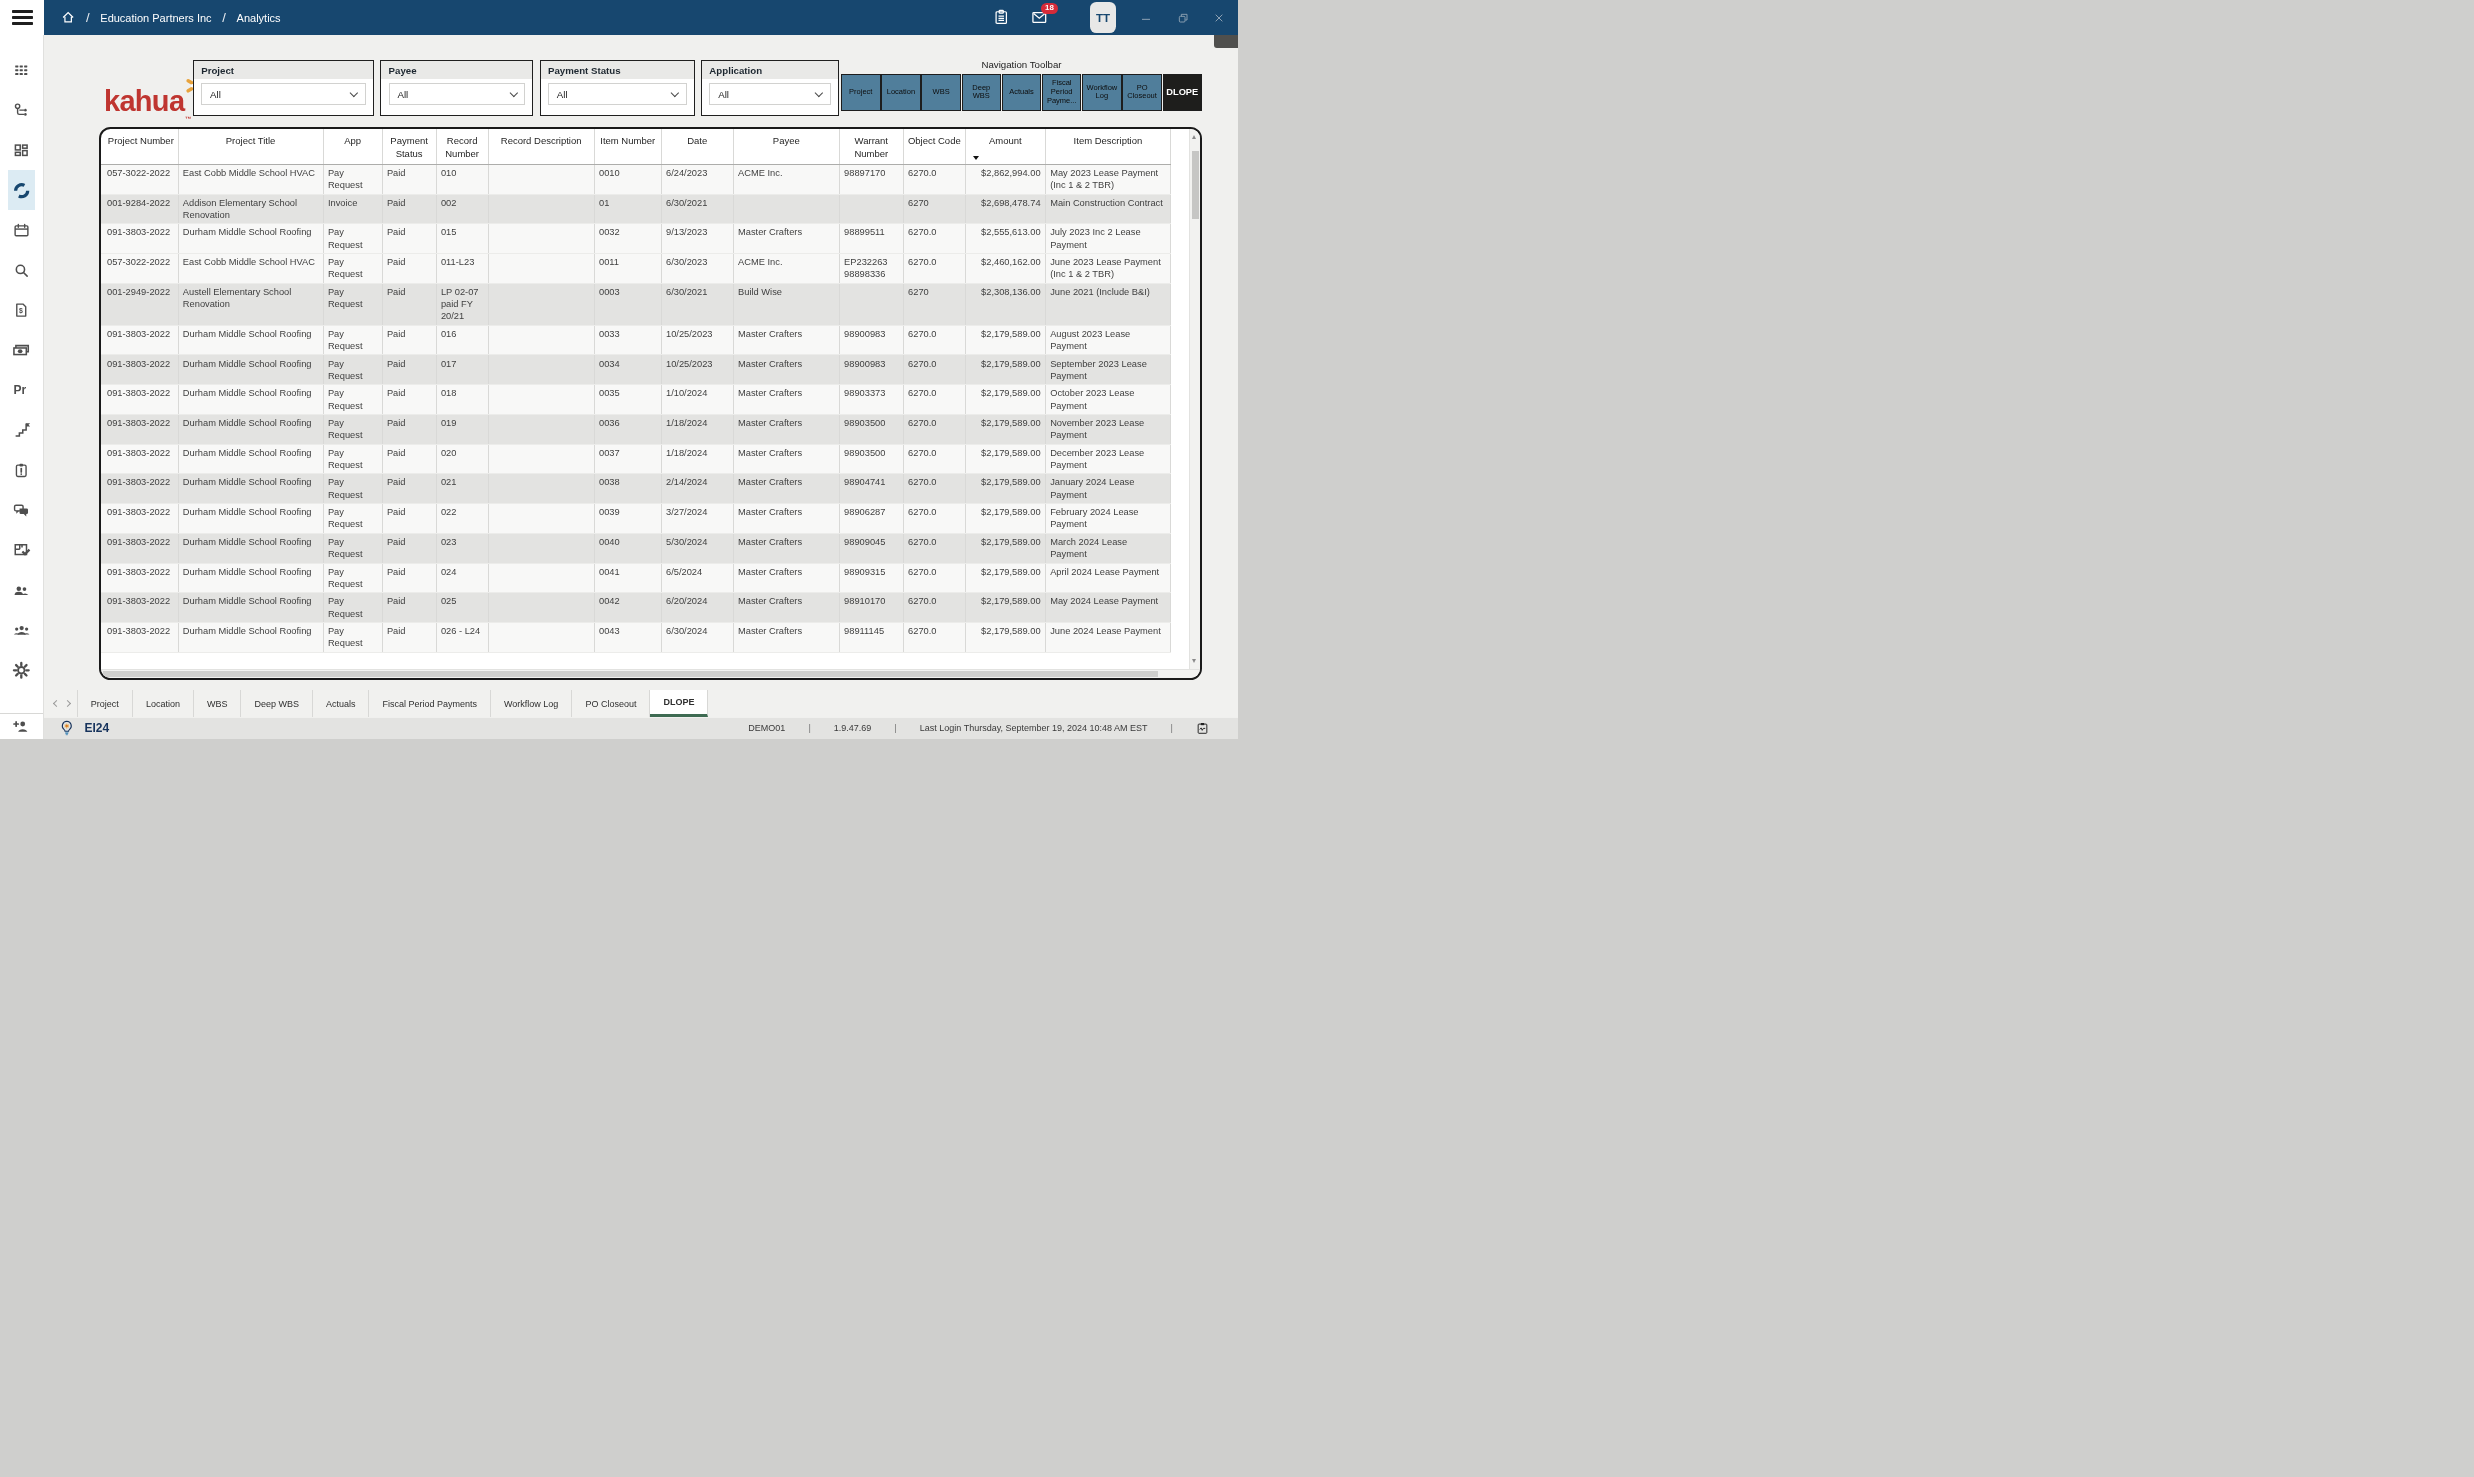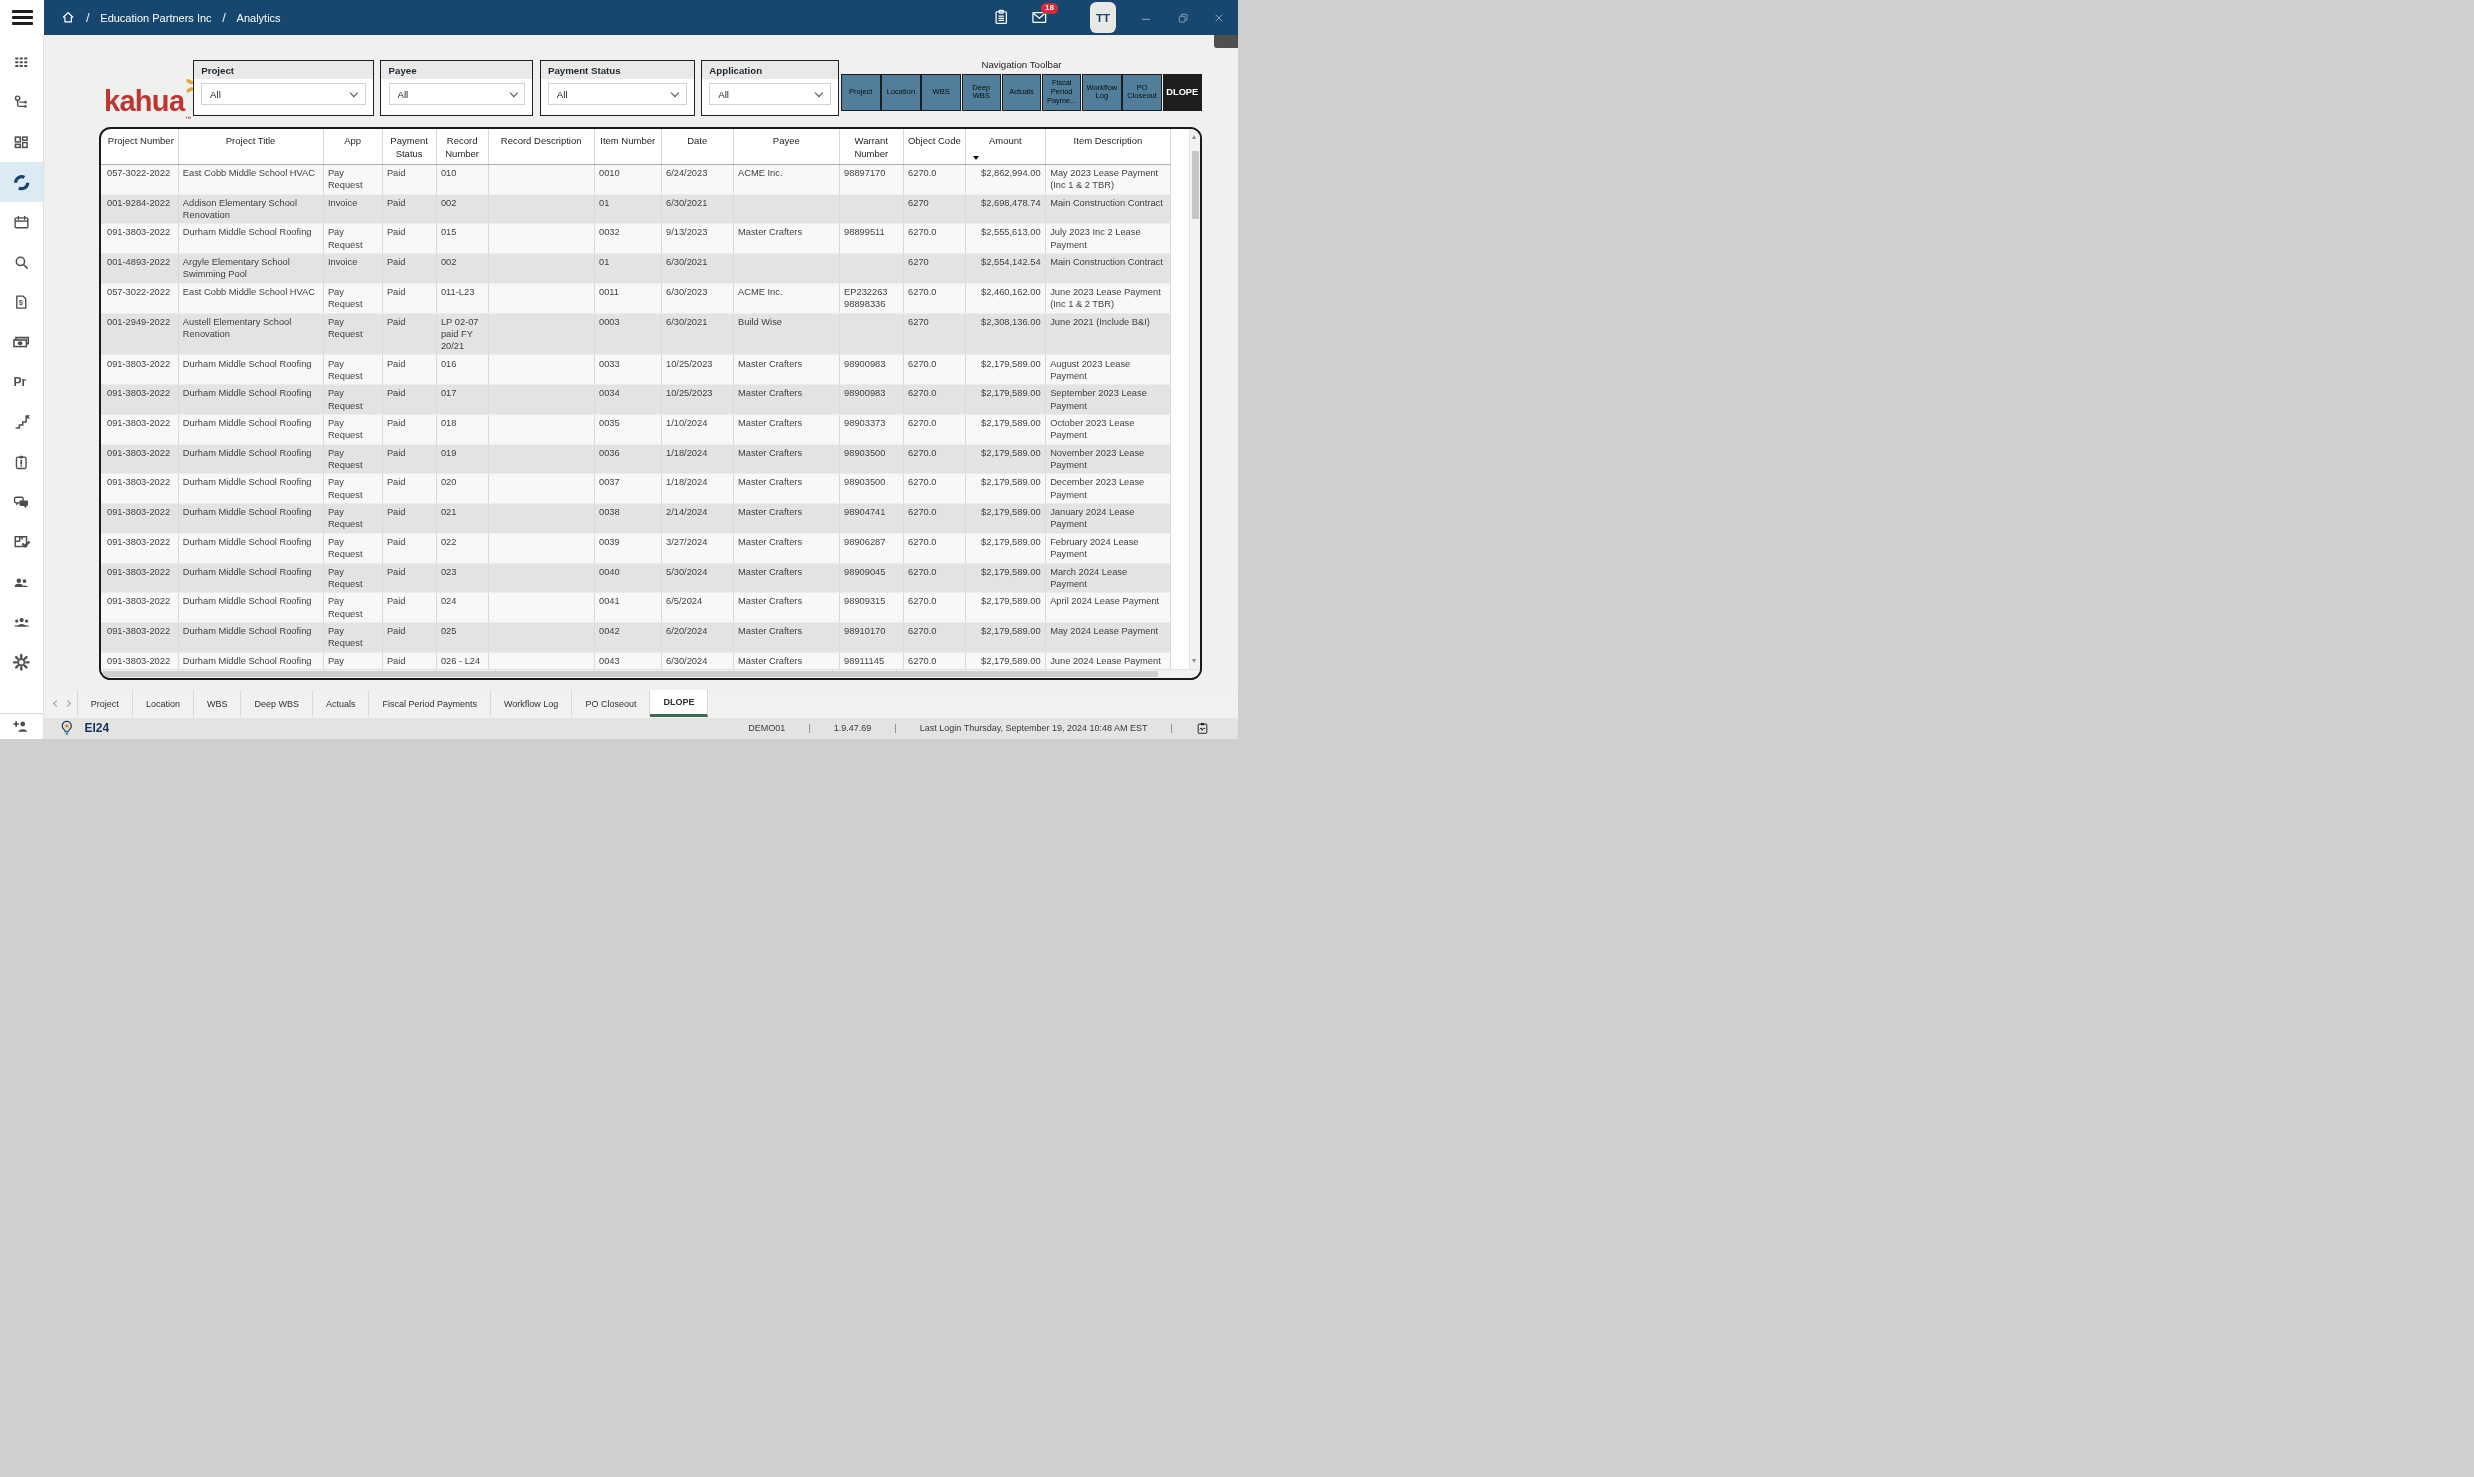--- a/index.html
+++ b/index.html
@@ -20,21 +20,21 @@
   .tb-icon{position:relative;display:flex;cursor:pointer;}
   .badge{position:absolute;top:-6.4px;right:-10px;background:var(--red,#d62b39);color:#fff;
          font-size:7.9px;font-weight:bold;border-radius:7.2px;padding:1.4px 4.3px;line-height:1.1;}
   .avatar{width:26px;height:31px;margin-left:22px;background:#e8e8e7;border-radius:6.4px;
           color:var(--navy,#17476f);font-weight:bold;font-size:11.5px;display:flex;
           align-items:center;justify-content:center;cursor:pointer;}
   .winctl{display:flex;cursor:pointer;margin-left:4.3px;}
   
   .sidebar{position:absolute;left:0;top:35px;bottom:0;width:44px;background:#fff;
            border-right:0.7px solid #e0e0de;z-index:4;}
-  .sidebar ul{list-style:none;margin:0;padding:7.2px 0 0;}
+  .sidebar ul{list-style:none;margin:8px;padding:7.2px 0 0;}
   .sidebar li{height:40px;display:flex;align-items:center;justify-content:center;
               color:#4e4e4e;cursor:pointer;}
   .sidebar li.active{background:var(--sideactive,#dcebf3);color:var(--navy,#17476f);}
   .side-bottom{position:absolute;bottom:0;left:0;right:0;height:26px;border-top:0.7px solid #d8d8d6;
                display:flex;align-items:center;justify-content:center;color:#4e4e4e;cursor:pointer;}
   
   .content{position:absolute;left:44px;top:35px;right:0;bottom:0;}
   .tabstrip{height:28px;background:#e9e9e7;display:flex;align-items:stretch;}
   .mtab{padding:0 18.6px;display:flex;align-items:center;font-size:10.4px;color:#1b1b1b;
         border-bottom:2.9px solid var(--navy,#17476f);cursor:pointer;}
@@ -451,35 +451,20 @@
                   <td>015</td>
                   <td></td>
                   <td>0032</td>
                   <td>9/13/2023</td>
                   <td>Master Crafters</td>
                   <td>98899511</td>
                   <td>6270.0</td>
                   <td class="amount">$2,555,613.00</td>
                   <td>July 2023 Inc 2 Lease Payment</td>
                 </tr>
-                <tr class="alt lg">
-                  <td>001-4893-2022</td>
-                  <td>Argyle Elementary School Swimming Pool</td>
-                  <td>Invoice</td>
-                  <td>Paid</td>
-                  <td>002</td>
-                  <td></td>
-                  <td>01</td>
-                  <td>6/30/2021</td>
-                  <td></td>
-                  <td></td>
-                  <td>6270</td>
-                  <td class="amount">$2,554,142.54</td>
-                  <td>Main Construction Contract</td>
-                </tr>
                 <tr class="base lg">
                   <td>057-3022-2022</td>
                   <td>East Cobb Middle School HVAC</td>
                   <td>Pay Request</td>
                   <td>Paid</td>
                   <td>011-L23</td>
                   <td></td>
                   <td>0011</td>
                   <td>6/30/2023</td>
                   <td>ACME Inc.</td>

